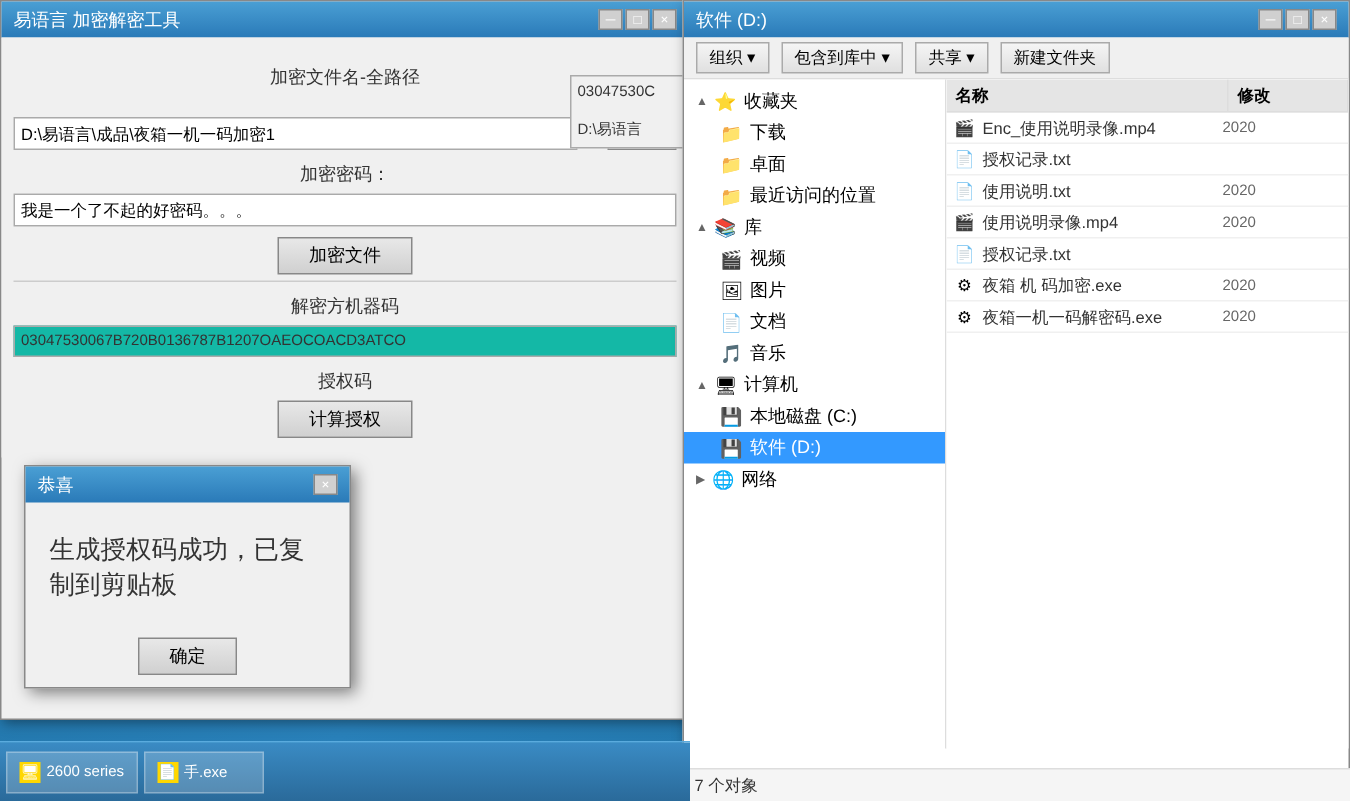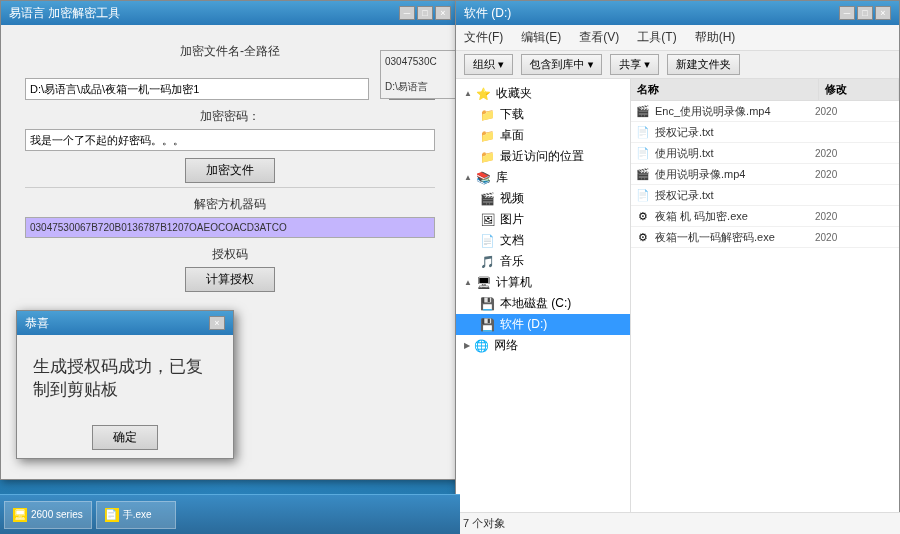--- a/index.html
+++ b/index.html
@@ -55,21 +55,21 @@
       background: #d0d0d0;
       border: 1px solid #888;
       font-size: 9px;
       cursor: pointer;
       display: flex;
       align-items: center;
       justify-content: center;
     }
 
     .enc-content {
-      padding: 10px 24px;
+      padding: 10px 8px;
       background: #f0f0f0;
     }
 
     .section-label {
       text-align: center;
       font-size: 12px;
       color: #333;
       margin: 8px 0 4px 0;
     }
 
@@ -107,21 +107,21 @@
       border: 1px solid #aaa;
       background: white;
       padding: 2px 4px;
       font-size: 11px;
       font-family: inherit;
       margin-bottom: 4px;
     }
 
     .code-display {
       width: 100%;
-      background: #c4b5fd;
+      background: #14b8a6;
       border: 1px solid #aaa;
       padding: 4px;
       font-size: 10px;
       color: #333;
       min-height: 20px;
       word-break: break-all;
       margin-bottom: 4px;
     }
 
     .auth-code-box {
@@ -479,27 +479,20 @@
   <div class="explorer-window">
     <div class="explorer-title">
       <span>软件 (D:)</span>
       <div class="title-bar-buttons">
         <div class="title-btn">─</div>
         <div class="title-btn">□</div>
         <div class="title-btn">×</div>
       </div>
     </div>
 
-    <div class="explorer-menubar">
-      <span class="menu-item">文件(F)</span>
-      <span class="menu-item">编辑(E)</span>
-      <span class="menu-item">查看(V)</span>
-      <span class="menu-item">工具(T)</span>
-      <span class="menu-item">帮助(H)</span>
-    </div>
 
     <div class="explorer-toolbar">
       <button class="toolbar-btn">组织 ▾</button>
       <button class="toolbar-btn">包含到库中 ▾</button>
       <button class="toolbar-btn">共享 ▾</button>
       <button class="toolbar-btn">新建文件夹</button>
     </div>
 
     <div class="explorer-body">
 

